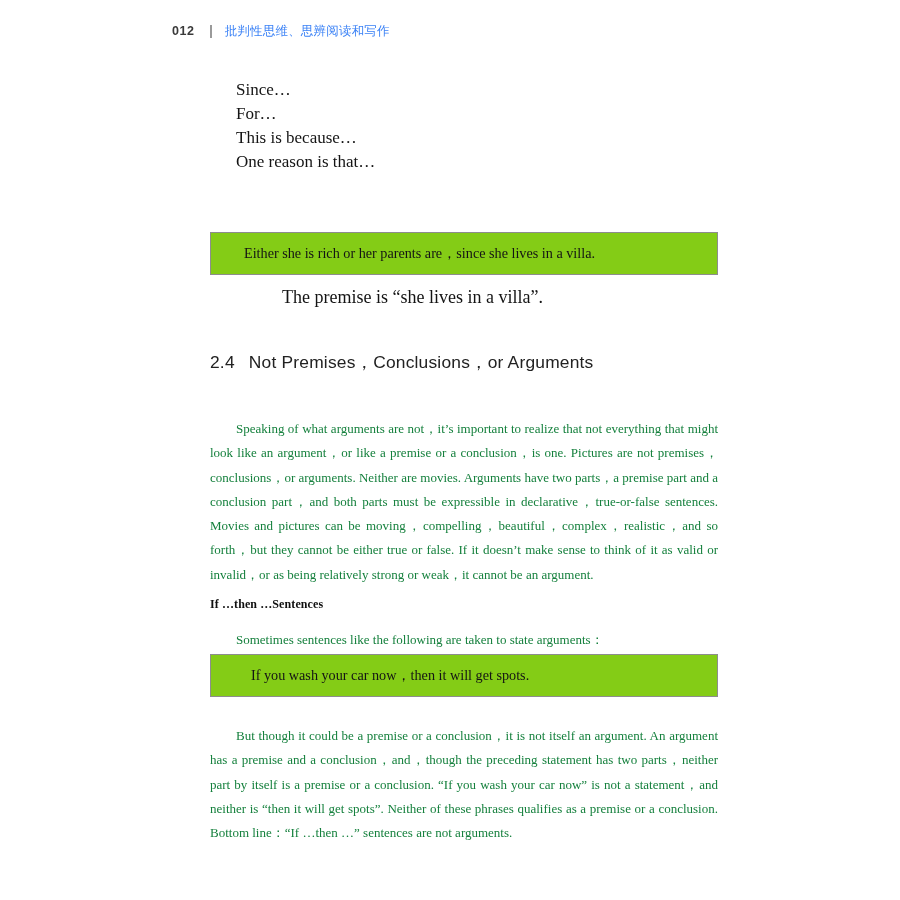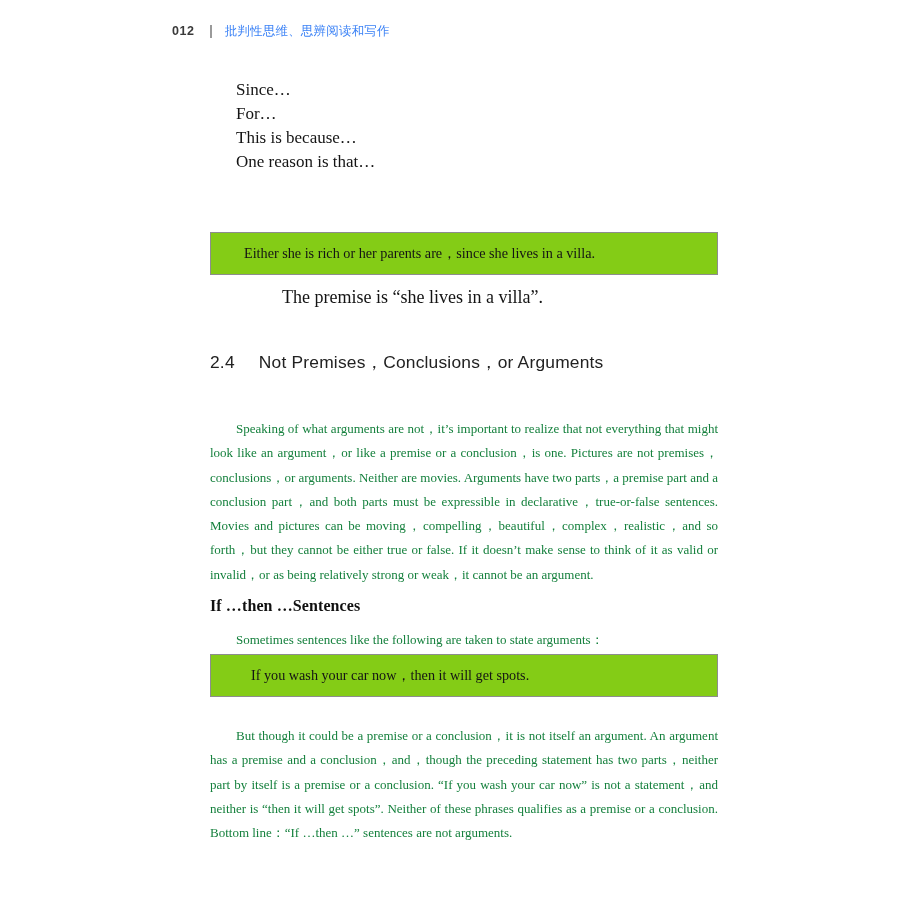--- a/index.html
+++ b/index.html
@@ -115,21 +115,21 @@
     position: absolute;
     left: 0px;
     top: 350px;
     font-family: "Liberation Sans", "DejaVu Sans", sans-serif;
     font-size: 17.4px;
     font-weight: 400;
     color: #222222;
     letter-spacing: 0.2px;
     white-space: nowrap;
   }
-  .section-heading .sec-num { margin-right: 24px; }
+  .section-heading .sec-num { margin-right: 14px; }
 
   
   .body-par {
     position: absolute;
     left: 0;
     width: 508px;
     font-size: 13px;
     line-height: 24.3px;
     color: #15803d;
     text-align: justify;
@@ -139,21 +139,21 @@
   }
   #par-speaking { top: 404px; }
   #par-sometimes { top: 615px; text-indent: 26px; }
   #par-but { top: 711px; }
 
   
   .sub-heading {
     position: absolute;
     left: 0px;
     top: 597px;
-    font-size: 16px;
+    font-size: 12px;
     font-weight: 700;
     color: #101010;
     letter-spacing: 0.1px;
     white-space: nowrap;
   }
 </style>
 </head>
 <body>
 
 <div class="page">

